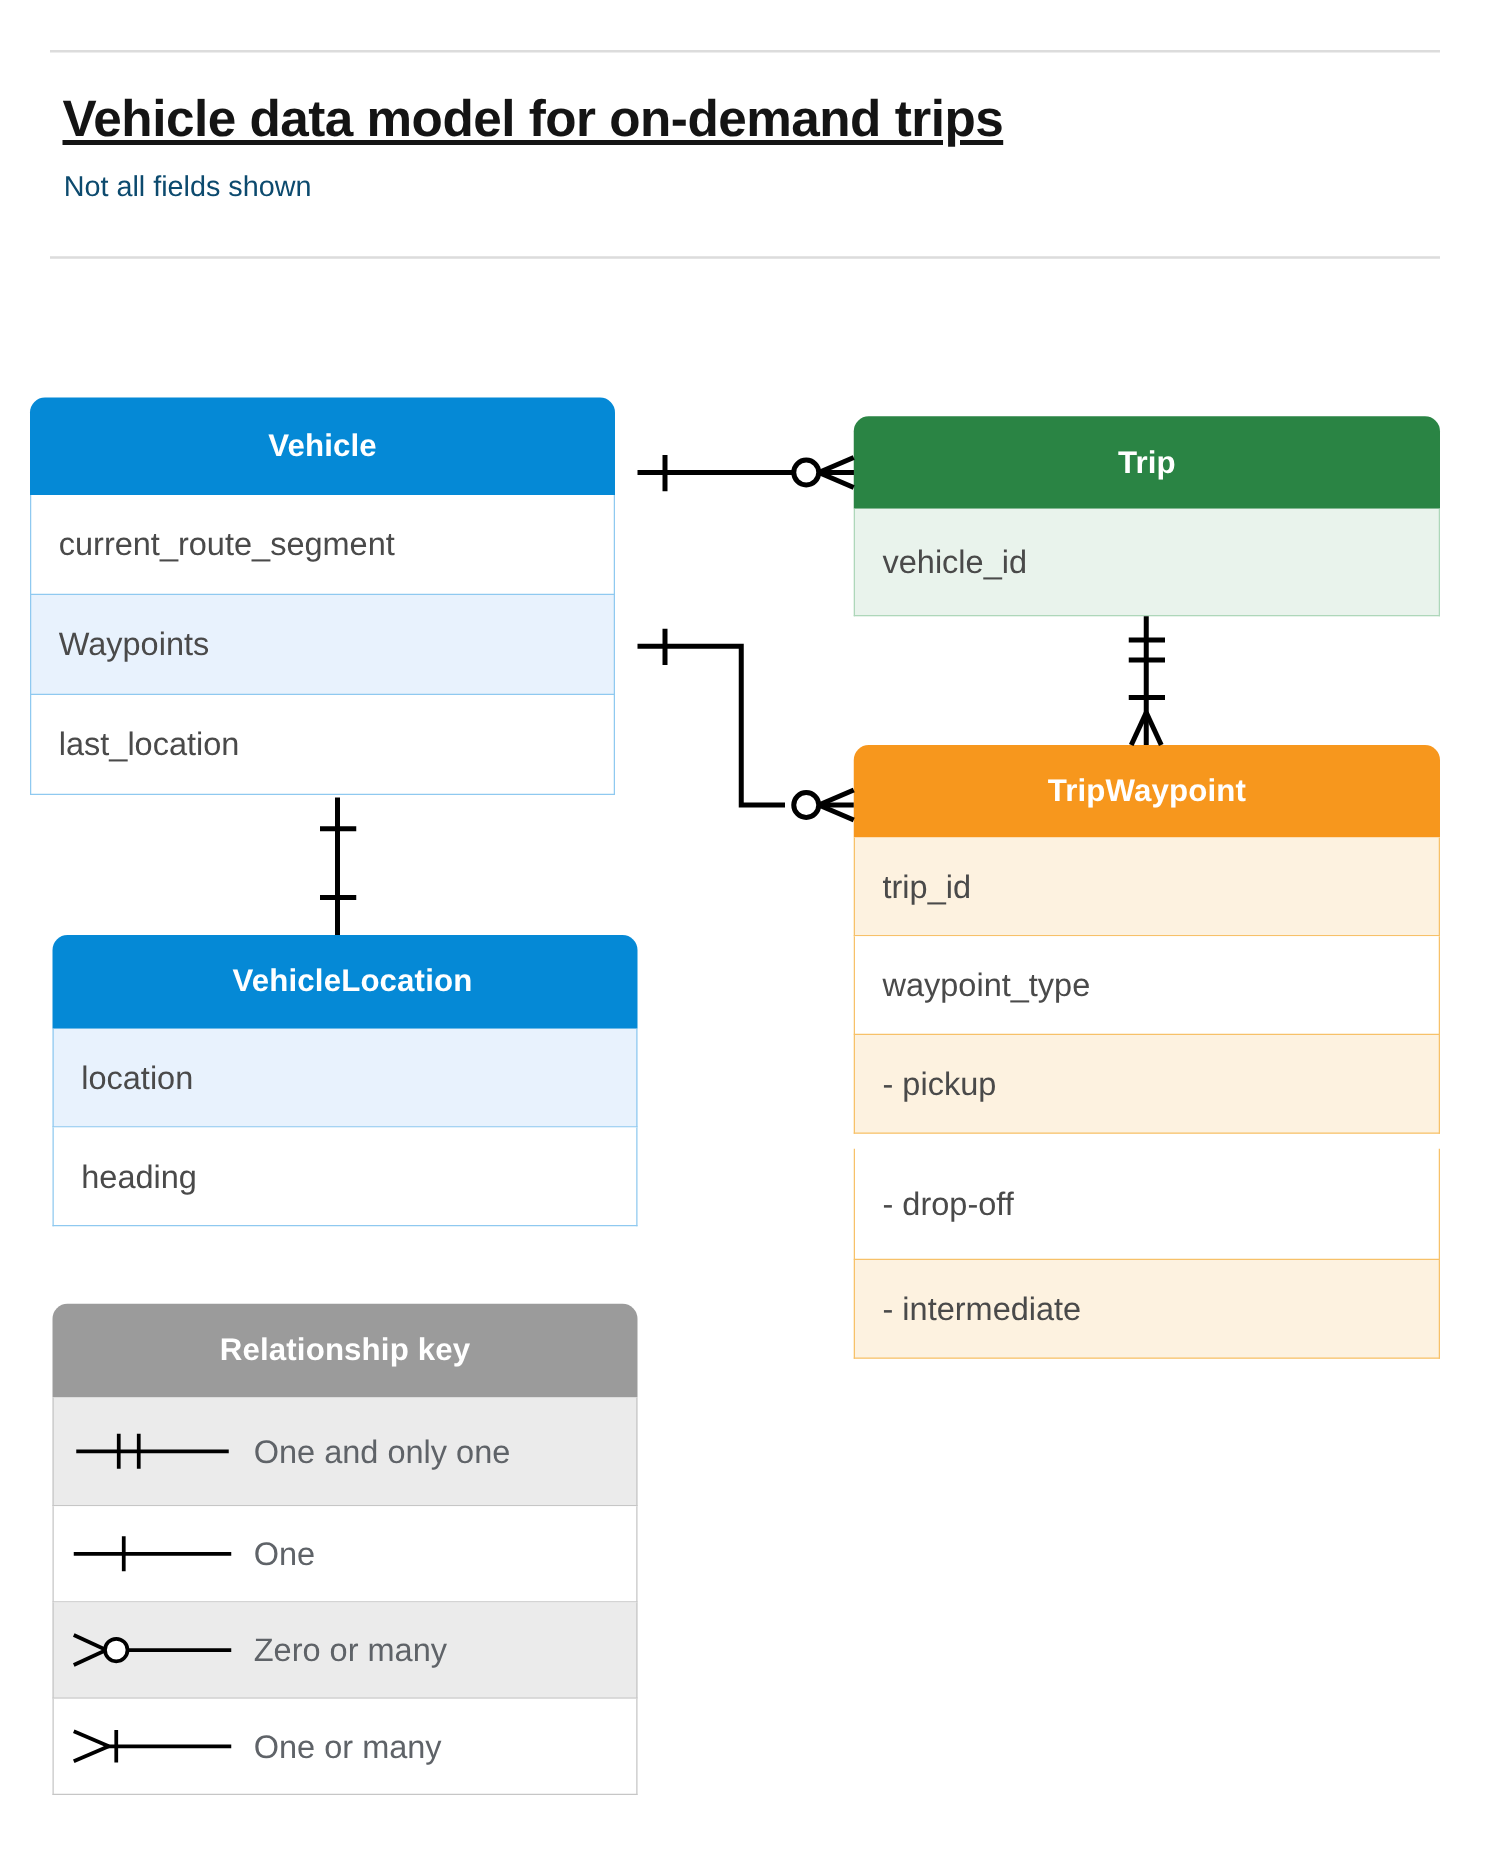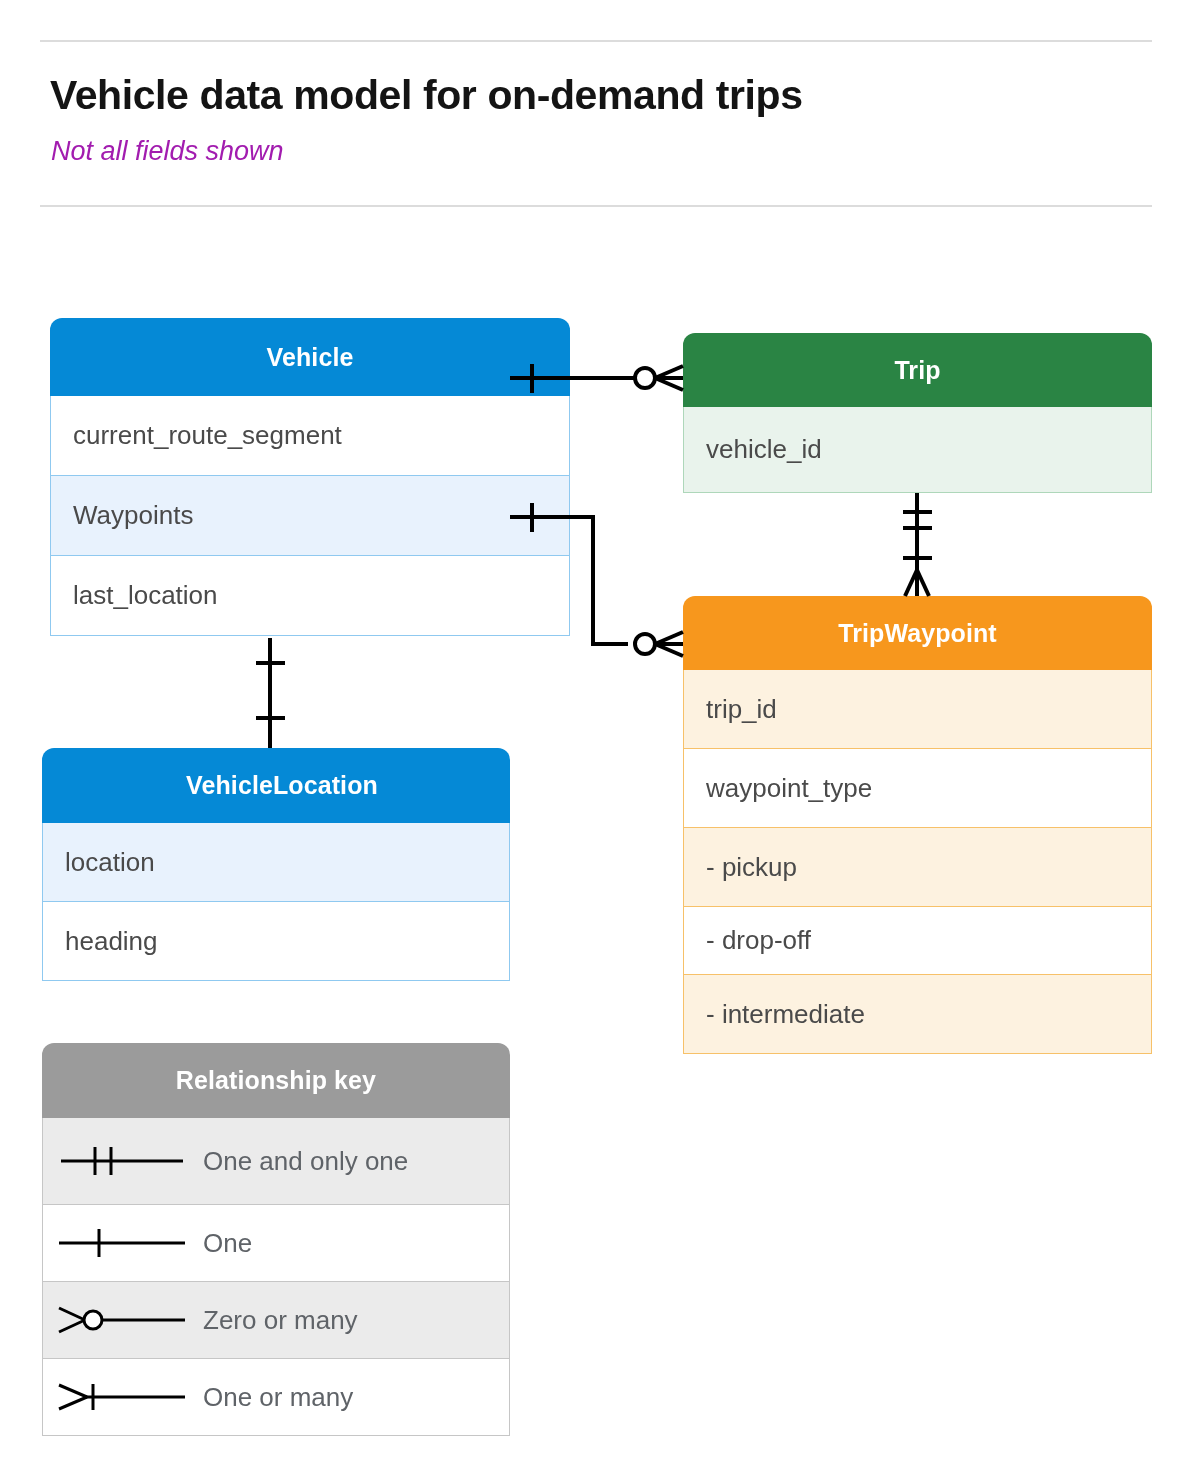--- a/index.html
+++ b/index.html
@@ -28,29 +28,29 @@
 
   #page-title {
     position: absolute;
     left: 50px;
     top: 72px;
     font-size: 41px;
     font-weight: bold;
     color: #141414;
     letter-spacing: -0.4px;
     white-space: nowrap;
+    text-decoration: underline;
   }
   #page-subtitle {
     position: absolute;
     left: 51px;
     top: 136px;
-    font-size: 27px;
-    color: #a21caf;
+    font-size: 23px;
+    color: #0c4a6e;
     white-space: nowrap;
-    font-style: italic;
   }
 
   
   .entity {
     position: absolute;
     box-sizing: border-box;
   }
   .entity-header {
     box-sizing: border-box;
     border-radius: 12px 12px 0 0;
@@ -125,38 +125,38 @@
   }
 </style>
 </head>
 <body>
 
 <div class="rule" id="rule-top"></div>
 <div id="page-title">Vehicle data model for on-demand trips</div>
 <div id="page-subtitle">Not all fields shown</div>
 <div class="rule" id="rule-bottom"></div>
 
-<div class="entity theme-blue" style="left:50px; top:318px; width:520px;">
+<div class="entity theme-blue" style="left:24px; top:318px; width:468px;">
   <div class="entity-header" style="height:78px;">Vehicle</div>
   <div class="entity-row" style="height:80px;">current_route_segment</div>
   <div class="entity-row fill" style="height:80px;">Waypoints</div>
   <div class="entity-row" style="height:80px;">last_location</div>
 </div>
 
 <div class="entity theme-green" style="left:683px; top:333px; width:469px;">
   <div class="entity-header" style="height:74px;">Trip</div>
   <div class="entity-row fill" style="height:86px;">vehicle_id</div>
 </div>
 
 <div class="entity theme-orange" style="left:683px; top:596px; width:469px;">
   <div class="entity-header" style="height:74px;">TripWaypoint</div>
   <div class="entity-row fill" style="height:79px;">trip_id</div>
   <div class="entity-row" style="height:79px;">waypoint_type</div>
   <div class="entity-row fill" style="height:79px;">-  pickup</div>
-  <div class="entity-row" style="height:68px;">-  drop-off</div>
+  <div class="entity-row" style="height:89px;margin-top:12px;">-  drop-off</div>
   <div class="entity-row fill" style="height:79px;">-  intermediate</div>
 </div>
 
 <div class="entity theme-blue" style="left:42px; top:748px; width:468px;">
   <div class="entity-header" style="height:75px;padding-left:12px;">VehicleLocation</div>
   <div class="entity-row fill" style="height:79px;">location</div>
   <div class="entity-row" style="height:79px;">heading</div>
 </div>
 
 <div class="entity theme-gray" style="left:42px; top:1043px; width:468px;">

